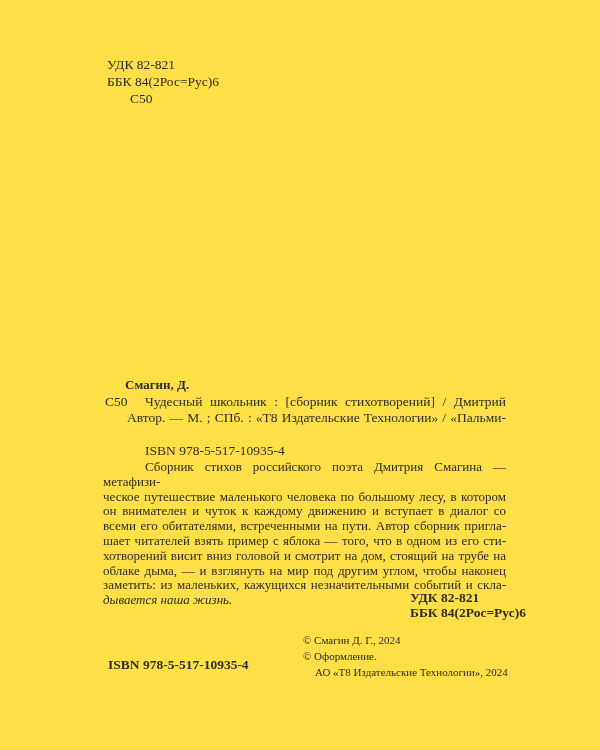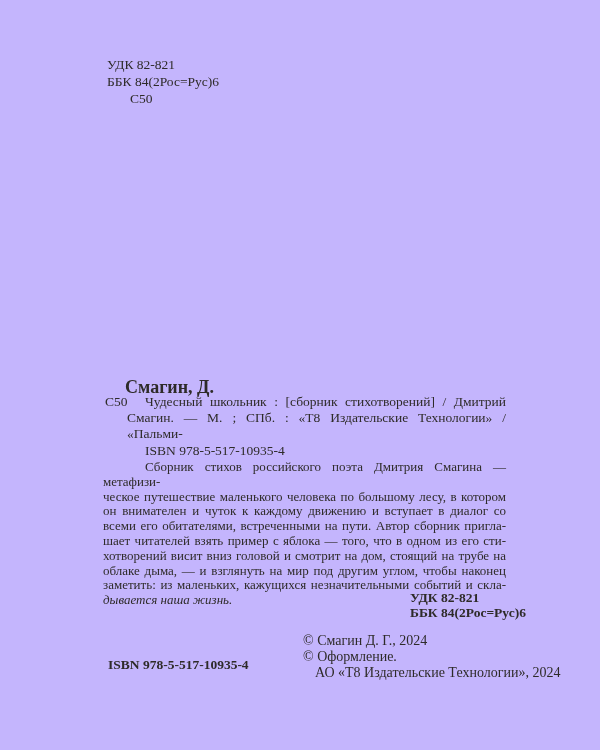--- a/index.html
+++ b/index.html
@@ -2,33 +2,33 @@
 <html><head>
 <meta charset="utf-8">
 <style>
   html, body { margin: 0; padding: 0; }
   body { background: #e9e9e9; }
   .page {
     position: relative;
     width: 600px;
     height: 750px;
     margin: 0 auto;
-    background: #c4b5fd;
+    background: #fde047;
     font-family: "Liberation Serif", "DejaVu Serif", serif;
     color: #2e2b29;
     overflow: hidden;
   }
   .abs { position: absolute; }
 
   
   .top-codes { left: 107px; top: 56px; font-size: 13.5px; line-height: 17px; }
   .top-codes .code-indent { padding-left: 23px; }
 
   
-  .author-heading { left: 125px; top: 377px; font-size: 18px; font-weight: bold; }
+  .author-heading { left: 125px; top: 377px; font-size: 13px; font-weight: bold; }
 
   
   .catalog { left: 103px; top: 394px; width: 403px; font-size: 13.5px; line-height: 16.2px; }
   .catalog .code-label { position: absolute; left: 2px; top: 0; }
   .catalog .line { margin-left: 24px; text-align: justify; text-align-last: justify; }
   .catalog .line.first { margin-left: 0; text-indent: 42px; }
   .catalog .line.last { text-align-last: auto; }
 
   
   .isbn-mid { left: 145px; top: 443px; font-size: 13.5px; }
@@ -39,41 +39,41 @@
   .annotation .line.first { text-indent: 42px; }
   .annotation .line.last { text-align-last: auto; font-style: italic; }
 
   
   .codes-right { left: 410px; top: 591px; font-size: 13.5px; line-height: 14.5px; font-weight: bold; }
 
   
   .isbn-bottom { left: 108px; top: 657px; font-size: 13.5px; font-weight: bold; }
 
   
-  .copyright { left: 303px; top: 633px; font-size: 14px; line-height: 15.8px; }
+  .copyright { left: 303px; top: 633px; font-size: 11px; line-height: 15.8px; }
   .copyright .line.last { padding-left: 12px; text-align: right; }
 </style>
 </head>
 <body>
 
 <div class="page">
 
   <div class="abs top-codes">
     <div>УДК 82-821</div>
     <div>ББК 84(2Рос=Рус)6</div>
     <div class="code-indent">С50</div>
   </div>
 
   <div class="abs author-heading">Смагин, Д.</div>
 
   <div class="abs catalog">
     <span class="code-label">С50</span>
     <div>
         <div class="line first">Чудесный школьник : [сборник стихотворений] / Дмитрий</div>
-        <div class="line">Смагин. — М. ; СПб. : «Т8 Издательские Технологии» / «Пальми-</div>
+        <div class="line">Автор. — М. ; СПб. : «Т8 Издательские Технологии» / «Пальми-</div>
       </div>
   </div>
 
   <div class="abs isbn-mid">ISBN 978-5-517-10935-4</div>
 
   <div class="abs annotation">
       <div class="line first">Сборник стихов российского поэта Дмитрия Смагина — метафизи-</div>
       <div class="line">ческое путешествие маленького человека по большому лесу, в котором</div>
       <div class="line">он внимателен и чуток к каждому движению и вступает в диалог со</div>
       <div class="line">всеми его обитателями, встреченными на пути. Автор сборник пригла-</div>

